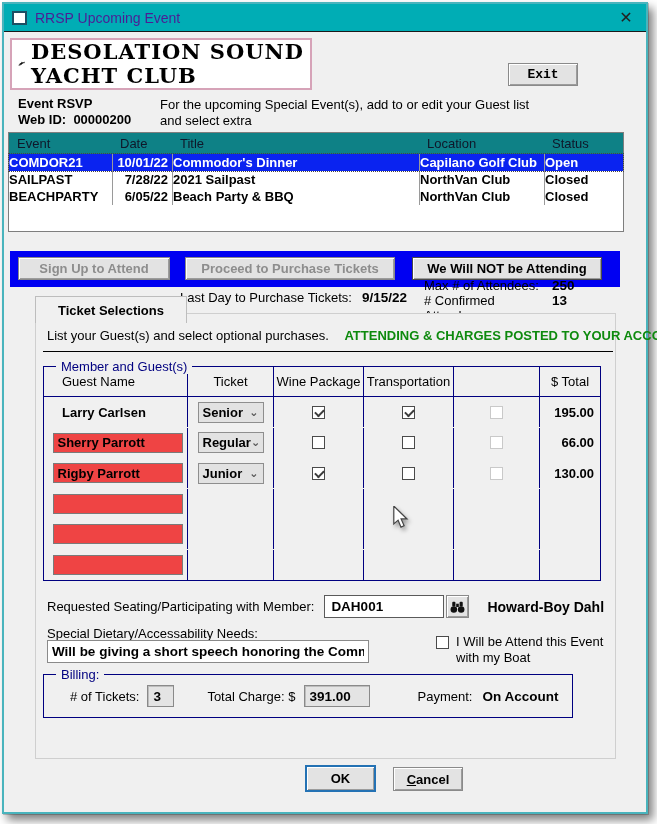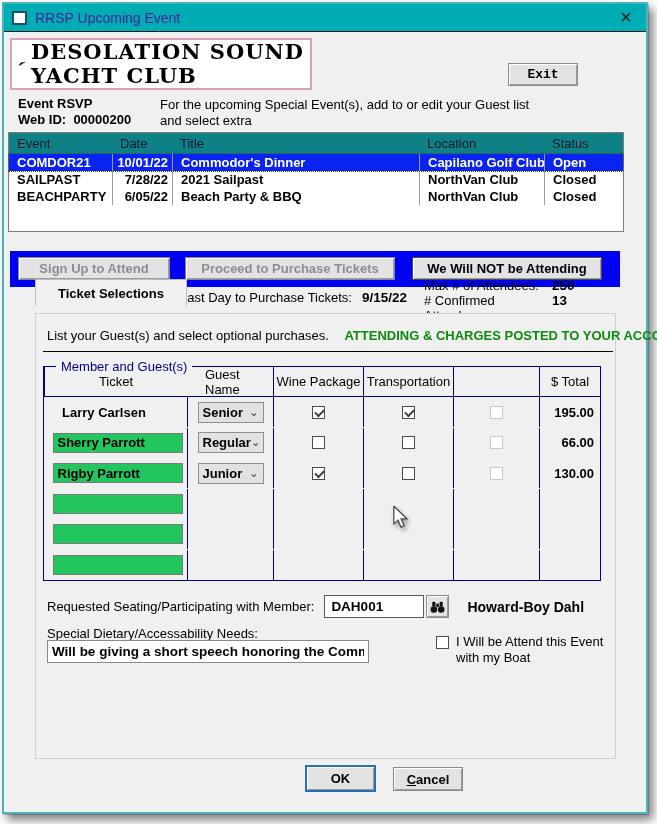--- a/index.html
+++ b/index.html
@@ -21,33 +21,33 @@
   
   .rsvp-block { position:absolute; left:14px; top:64px; font-weight:bold; line-height:16px; }
   .instructions { position:absolute; left:156px; top:65px; width:386px; line-height:16px; }
   
   .events { position:absolute; left:4px; top:100px; width:616px; border:1px solid #7e7e7e; }
   .ev-grid { display:grid; grid-template-columns:103px 60px 247px 125px 79px; }
   .ev-head { background:#0e8186; color:#0f172a; height:21px; }
   .ev-head > div { display:flex; align-items:center; padding-left:8px; }
   .ev-body { background:#fff; height:77px; font-weight:bold; }
   .ev-row { height:17px; }
-  .ev-row > div { display:flex; align-items:center; padding-left:8px; border-left:1px solid #9a9a9a; overflow:hidden; white-space:nowrap; }
+  .ev-row > div { display:flex; align-items:center; border-left:1px solid #9a9a9a; overflow:hidden; white-space:nowrap; }
   .ev-row > div:first-child { border-left:none; }
   .ev-row .c-date { justify-content:flex-end; padding-right:4px; padding-left:14px; }
   .ev-row.selected { background:#0a23f0; color:#fff; outline:1px dotted #444; outline-offset:0; }
   
   .action-bar { position:absolute; left:6px; top:202px; width:610px; height:36px; background:#0000f2;margin-top:17px; }
   .action-bar .btn { position:absolute; top:6px; height:23px; }
   .dim { color:#8d8d8d; }
   #btn-signup { left:8px; width:152px; }
   #btn-purchase { left:175px; width:210px; }
   #btn-notattend { left:402px; width:190px; border:1px solid #4a4a4a; }
   
-  .tab { position:absolute; left:31px; top:247px; height:27px; padding:0 22px; background:#f0f0f0; border:1px solid #bdbdbd; border-bottom:none; font-weight:bold; display:flex; align-items:center; z-index:2; }
+  .tab { position:absolute; left:31px; top:264px; height:27px; padding:0 22px; background:#f0f0f0; border:1px solid #bdbdbd; border-bottom:none; font-weight:bold; display:flex; align-items:center; z-index:2; }
   .lastday { position:absolute; left:176px; top:258px; }
   .lastday b { margin-left:10px; font-size:13.5px; }
   .attendees { position:absolute; left:420px; top:246px; line-height:15px; }
   .attendees .row { display:flex; }
   .attendees .lbl { width:128px; }
   .attendees b { font-size:13.5px; }
   
   .panel { position:absolute; left:31px; top:281px; width:581px; height:446px; border:1px solid #cfcfcf; background:#f0f0f0; }
   .hint-row { position:absolute; left:11px; top:14px; white-space:nowrap; }
   .hint-row .green { font-weight:bold; color:#0e8a0e; margin-left:12px; }
@@ -56,29 +56,29 @@
   .group { border:1px solid #000080; position:absolute; }
   .group-label { position:absolute; top:-8px; left:12px; background:#f0f0f0; padding:0 5px; color:#000080; }
   .members { left:7px; top:52px; width:558px; height:215px; background:#f0f0f0; }
   .m-grid { display:grid; grid-template-columns:143px 86px 90px 90px 86px 61px; height:100%; grid-auto-rows:auto; }
   .m-grid .cell { border-left:1px solid #000080; display:flex; align-items:center; justify-content:center; }
   .m-grid .cell.nc { border-left:none; }
   .m-grid .hdr { border-bottom:1px solid #000080; height:30px; }
   .m-grid .rowcell { height:30px; }
   .m-grid .left { justify-content:flex-start; padding-left:18px; }
   .m-grid .right { justify-content:flex-end; padding-right:6px; font-weight:bold; }
-  .name-input { width:130px; height:20px; border:1px solid #7a7a7a; background:#22c55e; font-weight:bold; font-size:13px; font-family:inherit; padding:0 4px; margin-left:4px; }
+  .name-input { width:130px; height:20px; border:1px solid #7a7a7a; background:#ef4444; font-weight:bold; font-size:13px; font-family:inherit; padding:0 4px; margin-left:4px; }
   .dropdown { width:66px; height:21px; background:#e2e2e2; border:1px solid #8e8e8e; display:flex; align-items:center; justify-content:space-between; padding:0 4px; font-weight:bold; }
   .chev { color:#555; font-size:11px; }
   .cb { width:13px; height:13px; border:1px solid #4a4a4a; background:#fff; position:relative; }
   .cb.checked::after { content:""; position:absolute; left:2px; top:2.5px; width:7px; height:4px; border-left:2px solid #3c3c3c; border-bottom:2px solid #3c3c3c; transform:rotate(-45deg); }
   .cb.disabled { border-color:#c9c9c9; }
   
   .seating { position:absolute; left:11px; top:281px; display:flex; align-items:center; }
-  .seat-input { width:100px; height:23px; border:1px solid #5a5a5a; background:#fff; font-weight:bold; font-family:inherit; font-size:13.5px; padding:0 6px; margin-left:10px; }
+  .seat-input { width:120px; height:23px; border:1px solid #5a5a5a; background:#fff; font-weight:bold; font-family:inherit; font-size:13.5px; padding:0 6px; margin-left:10px; }
   .lookup-btn { width:23px; height:23px; margin-left:2px; }
   .member-name { font-weight:bold; margin-left:18px; font-size:14px;text-align:right; }
   .dietary-label { position:absolute; left:11px; top:312px; }
   .dietary-input { position:absolute; left:11px; top:326px; width:322px; height:23px; border:1px solid #8a8a8a; background:#fff; font-weight:bold; font-family:inherit; font-size:13.5px; padding:0 4px; }
   .boat { position:absolute; left:400px; top:320px; display:flex; }
   .boat .cb { margin-right:7px; margin-top:2px; }
   .boat .txt { line-height:16px; }
   
   .billing { left:7px; top:360px; width:530px; height:44px; }
   .billing-inner { display:flex; align-items:center; height:100%; padding-left:26px; }
@@ -188,22 +188,22 @@
     <div class="panel">
       <div class="hint-row">
         <span>List your Guest(s) and select optional purchases.</span>
         <span class="green">ATTENDING &amp; CHARGES POSTED TO YOUR ACCOUNT.</span>
       </div>
       <div class="rule"></div>
 
       <div class="group members">
         <div class="group-label">Member and Guest(s)</div>
         <div class="m-grid">
+          <div class="cell nc hdr left">Guest Name</div>
           <div class="cell hdr">Ticket</div>
-          <div class="cell nc hdr left">Guest Name</div>
           <div class="cell hdr">Wine Package</div>
           <div class="cell hdr">Transportation</div>
           <div class="cell hdr"></div>
           <div class="cell hdr">$ Total</div>
 
           <div class="cell nc rowcell left" style="font-weight:bold;">Larry Carlsen</div>
           <div class="cell rowcell">
               <div class="dropdown">
                 <span>Senior</span>
                 <span class="chev">⌄</span>
@@ -308,20 +308,31 @@
       <input class="dietary-input" value="Will be giving a short speech honoring the Commodor" style="">
 
       <div class="boat">
         <div class="cb"></div>
         <div class="txt">
           <div>I Will be Attend this Event</div>
           <div>with my Boat</div>
         </div>
       </div>
 
+      <div class="group billing">
+        <div class="group-label">Billing:</div>
+        <div class="billing-inner">
+          <span># of Tickets:</span>
+          <input id="tickets-input" class="mini-input" value="3" style="">
+          <span class="sp1">Total Charge:  $</span>
+          <input id="charge-input" class="mini-input" value="391.00" style="">
+          <span class="sp2">Payment:</span>
+          <b>On Account</b>
+        </div>
+      </div>
     </div>
 
     <div class="btn ok-btn">OK</div>
     <div class="btn cancel-btn">
         <span class="u">C</span>
         <span>ancel</span>
       </div>
 
     <svg class="cursor" width="20" height="24" viewBox="0 0 14 20">
       <polygon points="1,0 1,15 4.6,11.8 7,17.6 9.6,16.4 7.1,10.8 12,10.8" fill="#fff" stroke="#444" stroke-width="1"></polygon>

